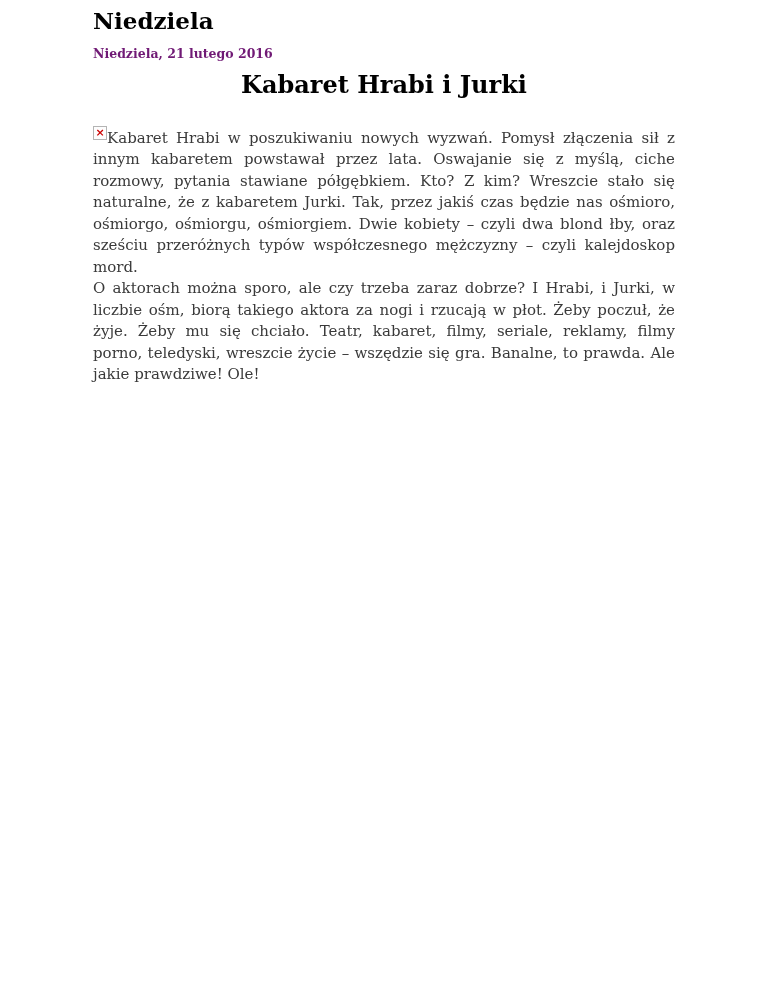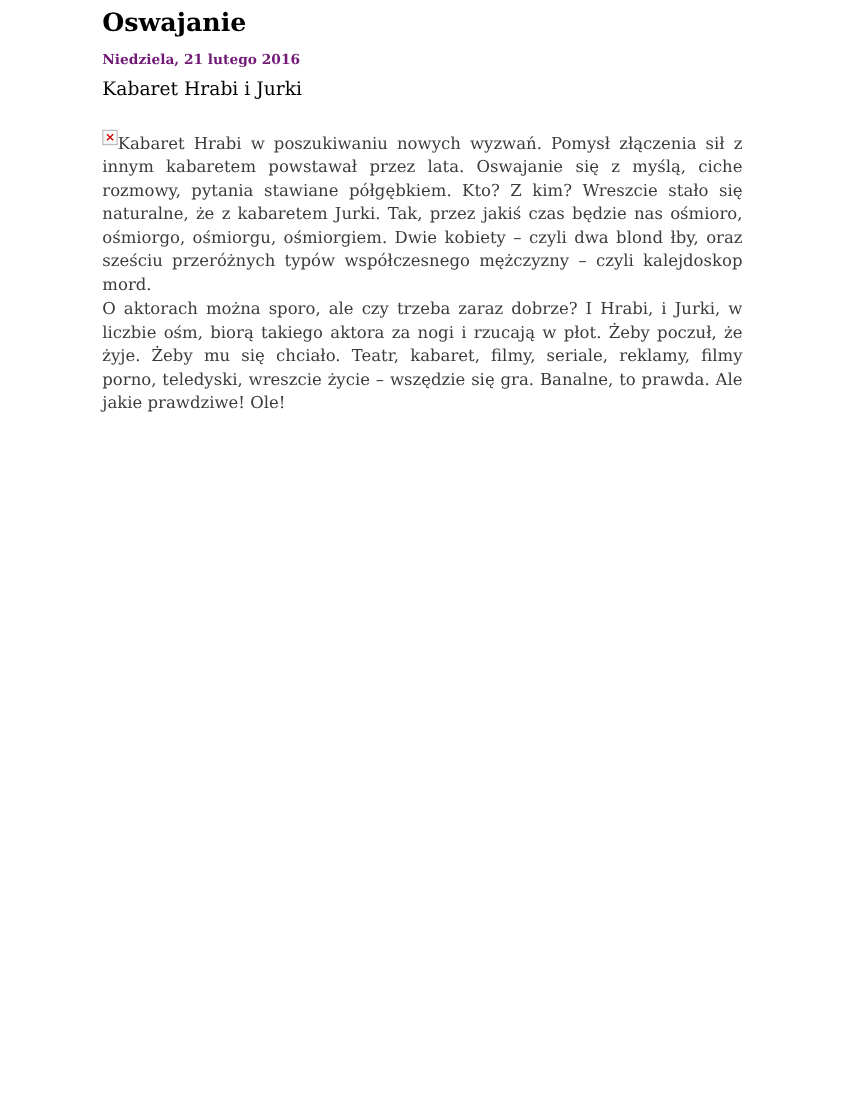--- a/index.html
+++ b/index.html
@@ -23,25 +23,26 @@
     line-height: 1.1;
     margin: 0 0 13px 0;
   }
   .post-date {
     font-size: 12.5px;
     font-weight: bold;
     color: #701a75;
     margin: 0 0 11px 0;
   }
   .post-title {
-    font-size: 17px;
-    font-weight: normal;
+    font-size: 24px;
+    font-weight: bold;
     color: #000000;
     line-height: 1.1;
     margin: 0 0 27px 0;
+    text-align: center;
   }
   .post-body p {
     font-size: 15px;
     line-height: 21.5px;
     color: #3a3a3a;
     text-align: justify;
     margin: 0;
     padding: 0;
   }
   .broken-img {
@@ -64,21 +65,21 @@
     text-align: center;
     color: #cc0000;
     margin-top: 0px;
   }
 </style>
 </head>
 <body>
 
 <div class="page">
 
-  <h2 class="section-title">Oswajanie</h2>
+  <h2 class="section-title">Niedziela</h2>
 
   <div class="post-date">Niedziela, 21 lutego 2016</div>
 
   <h1 class="post-title">Kabaret Hrabi i Jurki</h1>
 
   <div class="post-body">
 
     <p><span class="broken-img"><span class="broken-x">×</span></span><span>Kabaret Hrabi w poszukiwaniu nowych wyzwań. Pomysł złączenia sił z innym kabaretem powstawał przez lata. Oswajanie się z myślą, ciche rozmowy, pytania stawiane półgębkiem. Kto? Z kim? Wreszcie stało się naturalne, że z kabaretem Jurki. Tak, przez jakiś czas będzie nas ośmioro, ośmiorgo, ośmiorgu, ośmiorgiem. Dwie kobiety – czyli dwa blond łby, oraz sześciu przeróżnych typów współczesnego mężczyzny – czyli kalejdoskop mord.</span></p>
 
     <p>O aktorach można sporo, ale czy trzeba zaraz dobrze? I Hrabi, i Jurki, w liczbie ośm, biorą takiego aktora za nogi i rzucają w płot. Żeby poczuł, że żyje. Żeby mu się chciało. Teatr, kabaret, filmy, seriale, reklamy, filmy porno, teledyski, wreszcie życie – wszędzie się gra. Banalne, to prawda. Ale jakie prawdziwe! Ole!</p>

